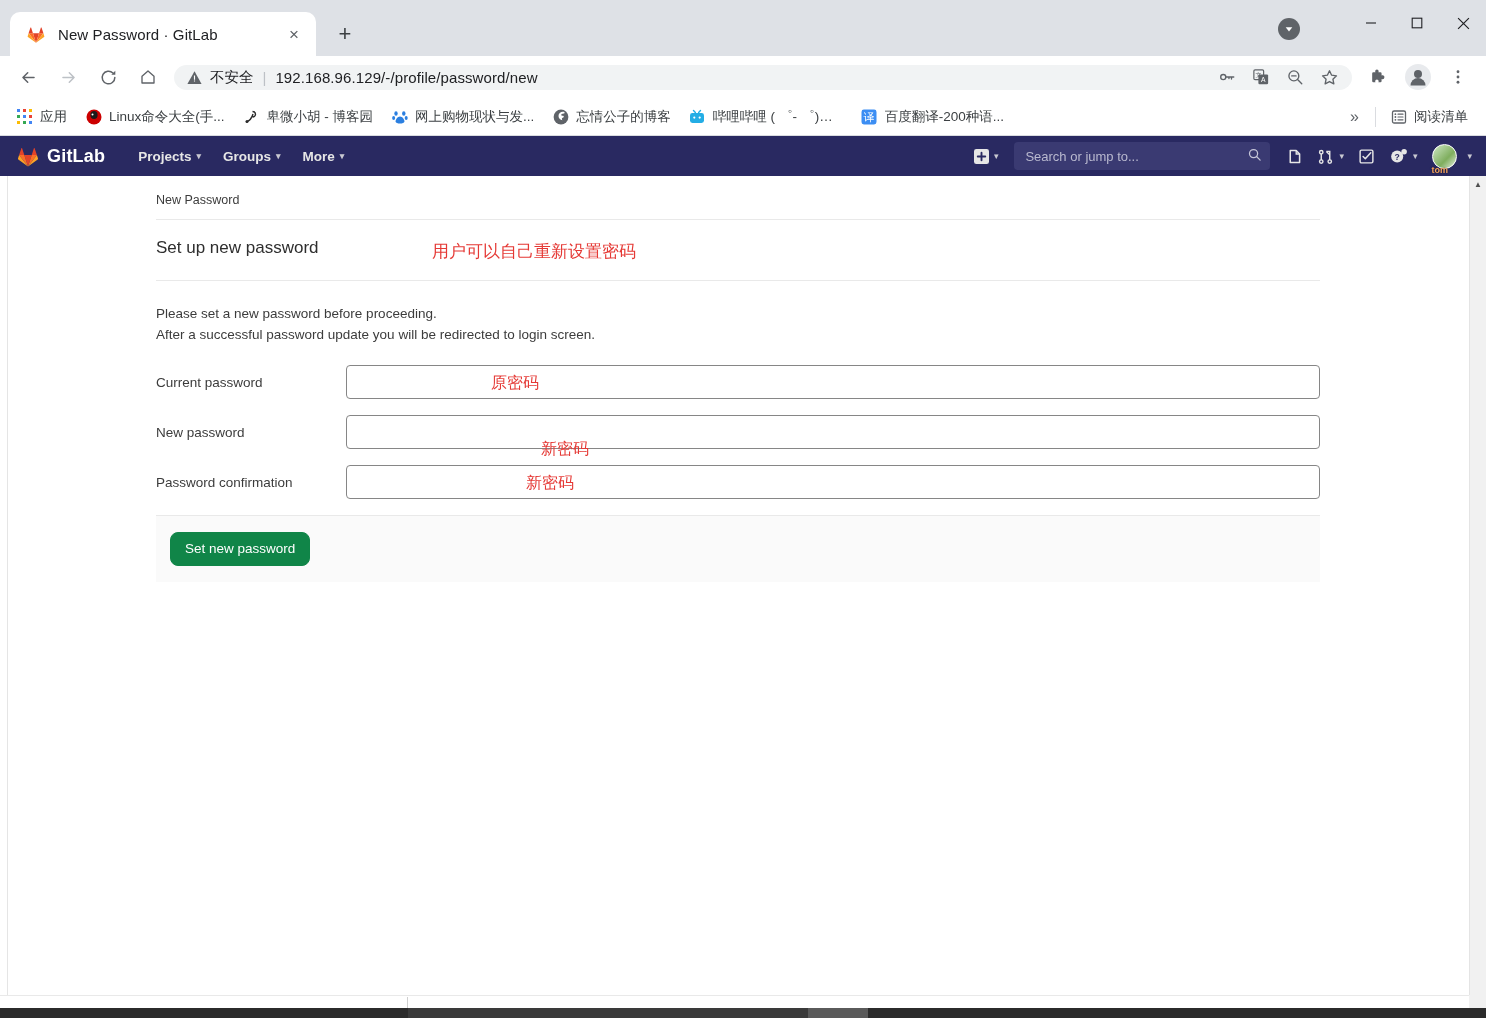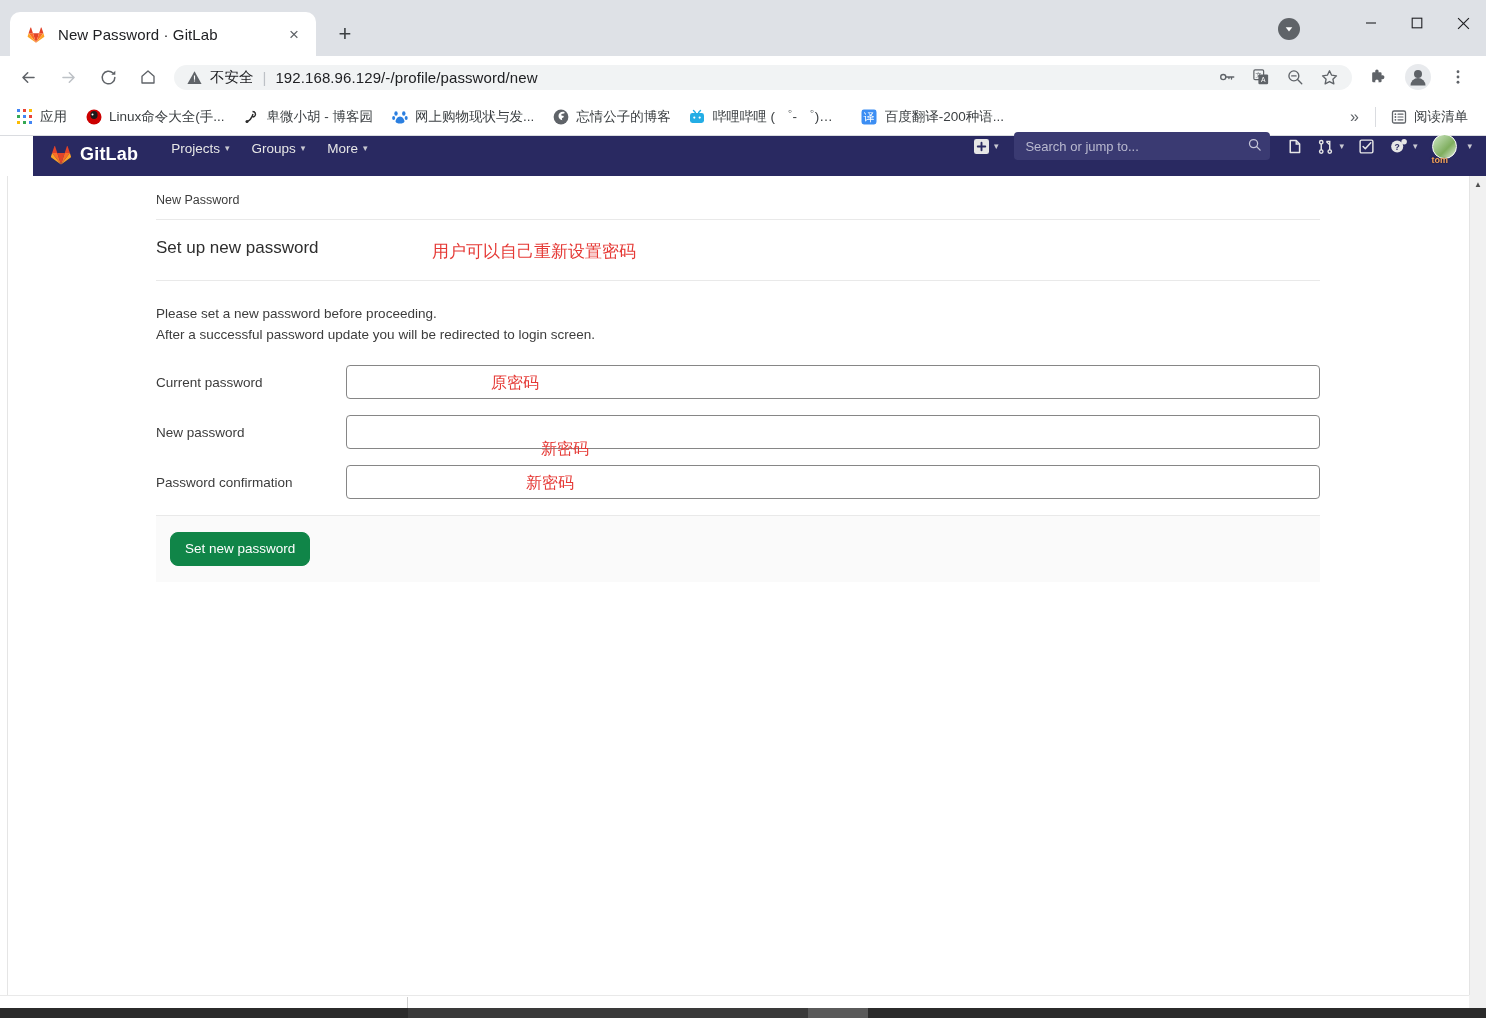--- a/index.html
+++ b/index.html
@@ -88,30 +88,30 @@
   .bm-label {
     font-size: 13.5px; color: #3c4043; white-space: nowrap;
     overflow: hidden; text-overflow: ellipsis;
   }
   .bm-overflow { margin-left: auto; display: flex; align-items: center; }
   .chev-more { color: #5f6368; font-size: 16px; padding: 0 10px; }
   .bm-divider { width: 1px; height: 20px; background: #dadce0; margin: 0 6px; }
 
   
   .gl-nav {
-    height: 40px; background: #292961; display: flex; align-items: flex-end;
-    padding: 10px 10px; position: relative; margin-left: 33px;
+    height: 40px; background: #292961; display: flex; align-items: center;
+    padding: 16px 10px; position: relative;
   }
   .gl-brand { display: flex; align-items: center; margin-right: 22px; padding-left: 6px;}
   .gl-logo { width: 24px; height: 24px; margin-right: 7px; }
   .gl-brand-txt { color: #fff; font-size: 18px; font-weight: 600; letter-spacing: .2px;}
   .gl-menu { display: flex; align-items: center; }
   .gl-menu-item {
     color: #e6e6e6; font-size: 13.5px; padding: 0 11px; height: 36px;
-    display: flex; align-items: center; white-space: nowrap;
+    display: flex; align-items: center; white-space: nowrap; font-weight: bold;
   }
   .caret { display:inline-block; margin-left: 5px; font-size: 9px; opacity: .85; }
   .gl-right { margin-left: auto; display: flex; align-items: center; }
   .gl-ico-btn {
     color: #e6e6e6; display: flex; align-items: center; justify-content: center;
     padding: 0 7px; height: 40px;
   }
   .gl-search {
     width: 256px; height: 28px; background: #3a3a72; border-radius: 4px;
     display: flex; align-items: center; padding: 0 8px 0 11px; margin: 0 9px;

